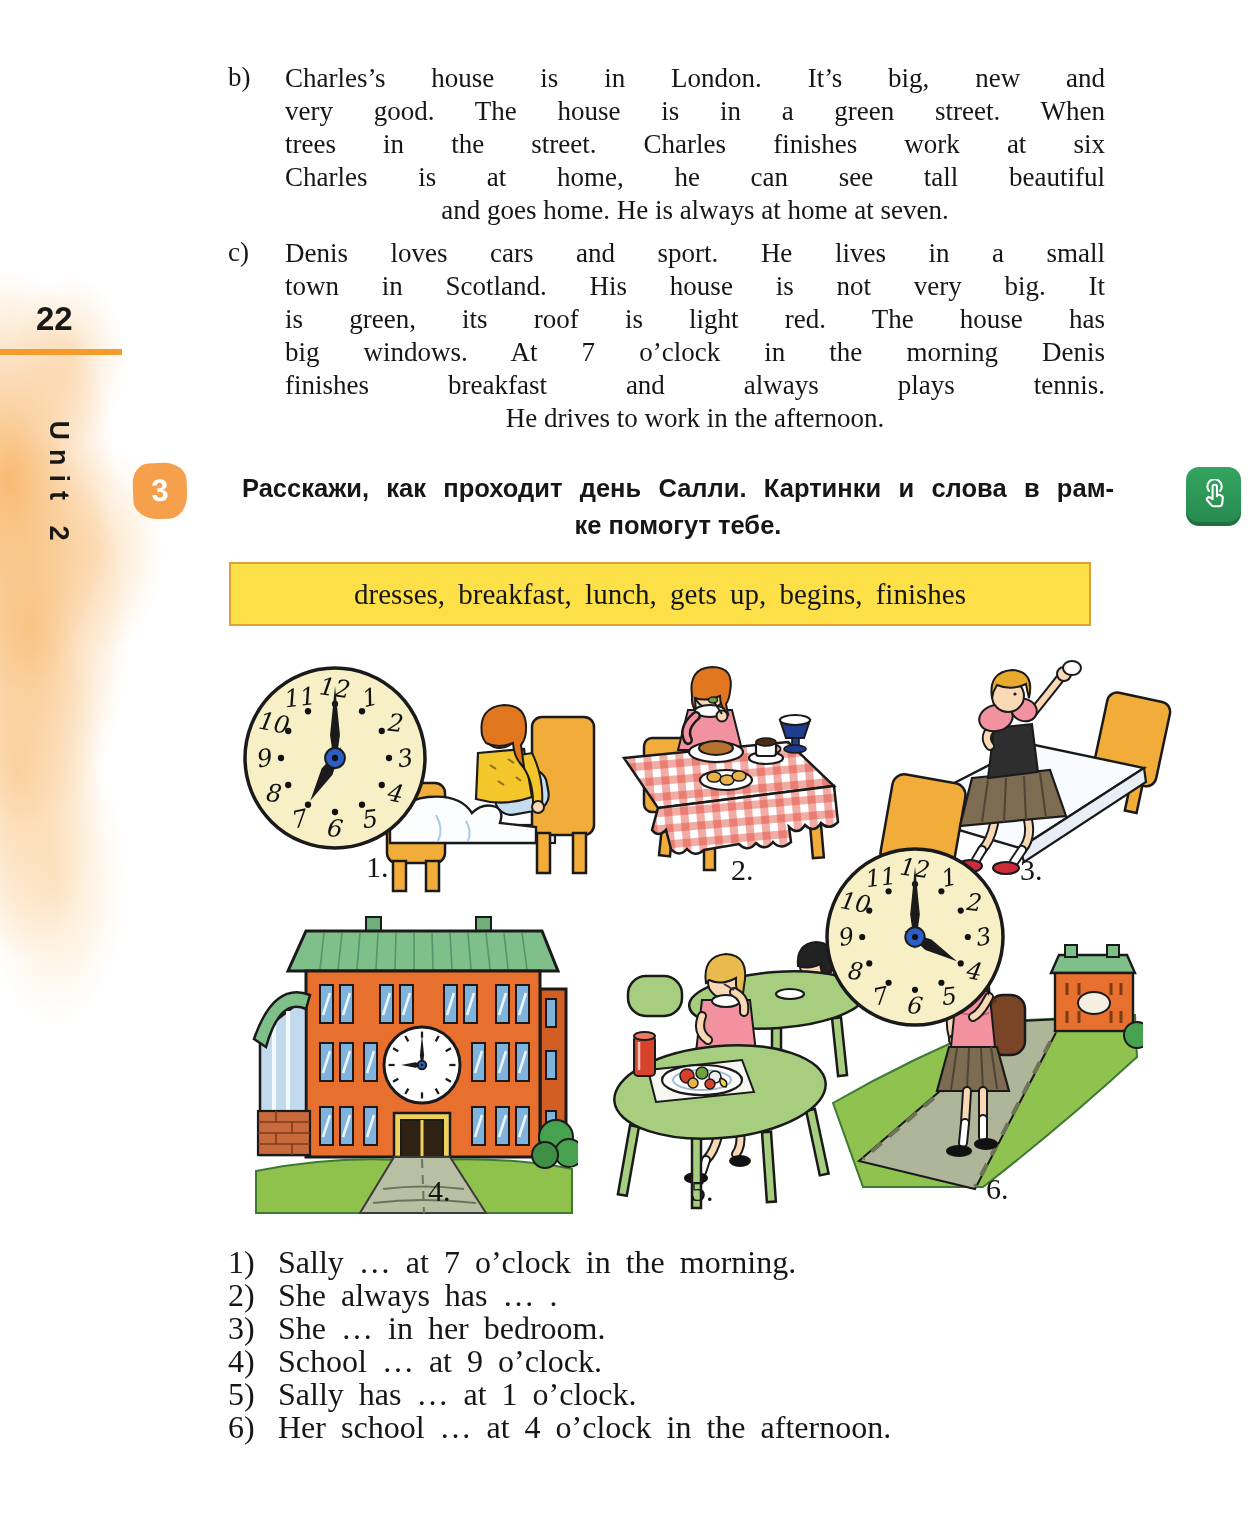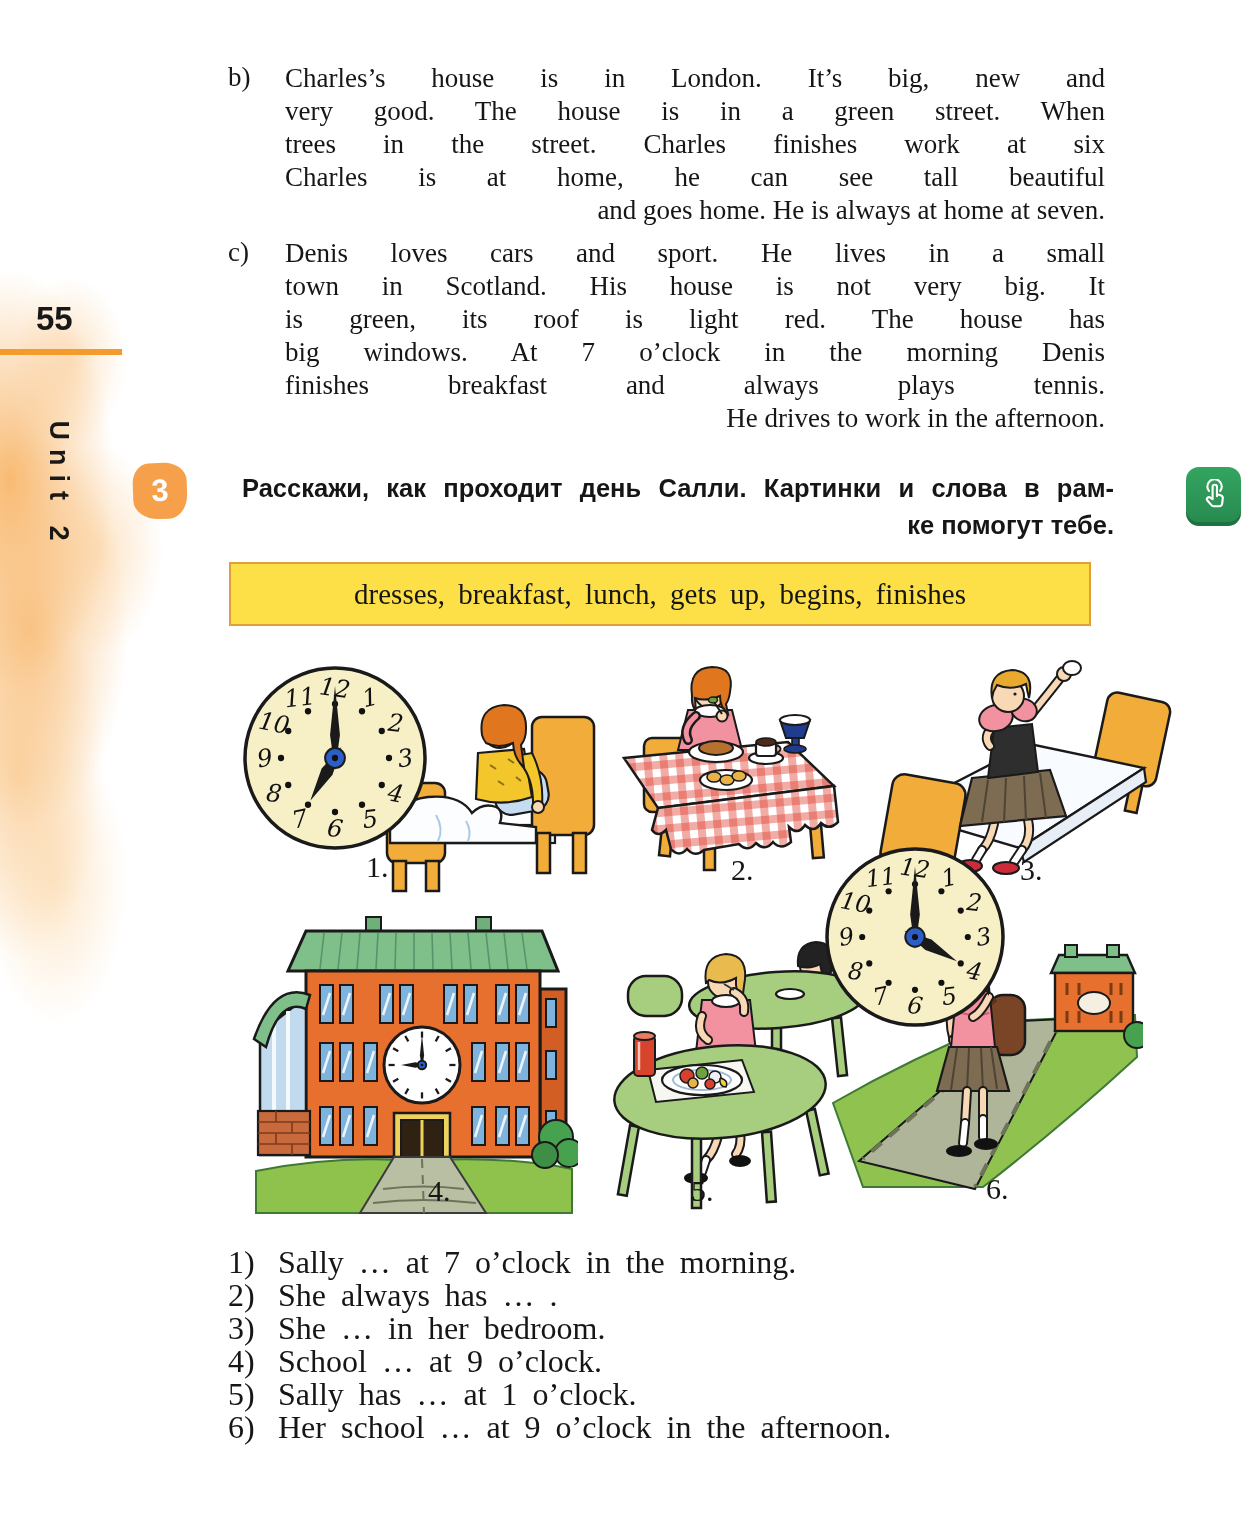--- a/index.html
+++ b/index.html
@@ -17,21 +17,21 @@
   .page-number{position:absolute;left:36px;top:300px;font-family:"Liberation Sans",sans-serif;
     font-weight:bold;font-size:33px;color:#181818;}
   .margin-rule{position:absolute;left:0;top:349px;width:122px;height:6px;background:#F49B2E;}
   .unit-wrap{position:absolute;left:10px;top:385px;width:96px;height:200px;}
   .unit-text{position:absolute;left:50%;top:50%;transform:translate(-50%,-50%) rotate(90deg);
     font-family:"Liberation Sans",sans-serif;font-weight:bold;font-size:27px;letter-spacing:9px;
     white-space:nowrap;color:#181818;}
   
   .p-label{position:absolute;font-size:27px;}
   .p-lines{position:absolute;width:820px;}
-  .jline{height:33px;line-height:33px;font-size:27px;overflow:hidden;text-align:right;white-space:nowrap;}
+  .jline{height:33px;line-height:33px;font-size:27px;overflow:hidden;text-align:center;white-space:nowrap;}
   .jline.just{text-align:justify;white-space:normal;}
   .jline.just::after{content:"";display:inline-block;width:100%;height:0;}
   
   .ex-badge{position:absolute;left:133px;top:463px;width:54px;height:56px;background:#F6A04B;
     border-radius:30% 42% 34% 46% / 36% 32% 44% 34%;transform:rotate(-2deg);
     display:flex;align-items:center;justify-content:center;
     font-family:"Liberation Sans",sans-serif;font-weight:bold;font-size:31px;color:#fff;}
   .instr{position:absolute;left:242px;top:470px;width:872px;font-family:"Liberation Sans",sans-serif;font-weight:bold;}
   .instr .jline{height:37px;line-height:37px;font-size:25.5px;font-family:"Liberation Sans",sans-serif;}
   .hand-btn{position:absolute;left:1186px;top:467px;width:55px;height:59px;border:none;cursor:pointer;
@@ -58,21 +58,21 @@
   .limb{stroke:#F8D8B5;stroke-width:6;fill:none;stroke-linecap:round;}
   .sock-o{stroke:#1a1a1a;stroke-width:10;fill:none;stroke-linecap:round;}
   .sock{stroke:#fff;stroke-width:6;fill:none;stroke-linecap:round;}
 </style>
 </head>
 <body>
 
 <div class="page">
 
   <div class="margin-blob"></div>
-  <div class="page-number">55</div>
+  <div class="page-number">22</div>
   <div class="margin-rule"></div>
   <div class="unit-wrap">
     <div class="unit-text">Unit 2</div>
   </div>
 
   <span class="p-label" style="left:228px;top:62px;position:absolute;">b)</span>
   <div class="p-lines" style="left:285px;top:62px;">
       <div class="jline just">Charles’s house is in London. It’s big, new and</div>
       <div class="jline just">very good. The house is in a green street. When</div>
       <div class="jline just">trees in the street. Charles finishes work at six</div>
@@ -441,16 +441,16 @@
   <div class="caption" style="left:428px;top:1174px;">4.</div>
   <div class="caption" style="left:691px;top:1174px;">5.</div>
   <div class="caption" style="left:986px;top:1172px;">6.</div>
 
   <div class="sents">
     <div class="sent"><span class="snum">1)</span><span>Sally … at 7 o’clock in the morning.</span></div>
     <div class="sent"><span class="snum">2)</span><span>She always has … .</span></div>
     <div class="sent"><span class="snum">3)</span><span>She … in her bedroom.</span></div>
     <div class="sent"><span class="snum">4)</span><span>School … at 9 o’clock.</span></div>
     <div class="sent"><span class="snum">5)</span><span>Sally has … at 1 o’clock.</span></div>
-    <div class="sent"><span class="snum">6)</span><span>Her school … at 9 o’clock in the afternoon.</span></div>
+    <div class="sent"><span class="snum">6)</span><span>Her school … at 4 o’clock in the afternoon.</span></div>
   </div>
 
 </div>
 
 </body></html>

